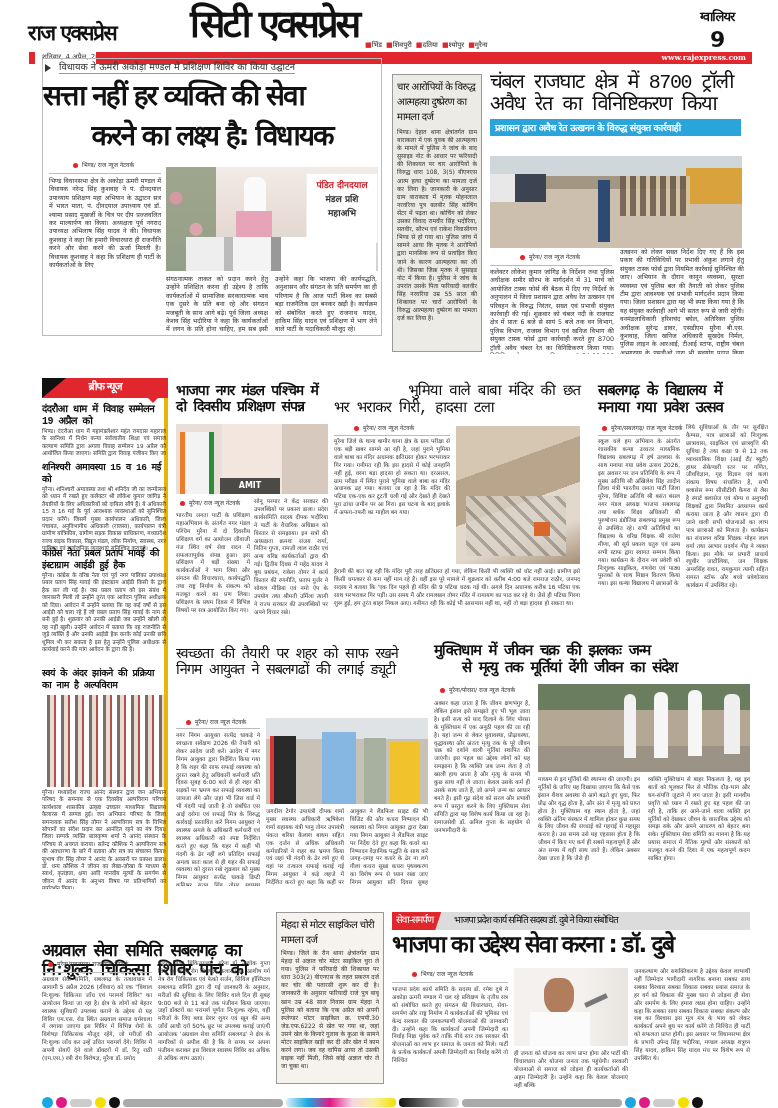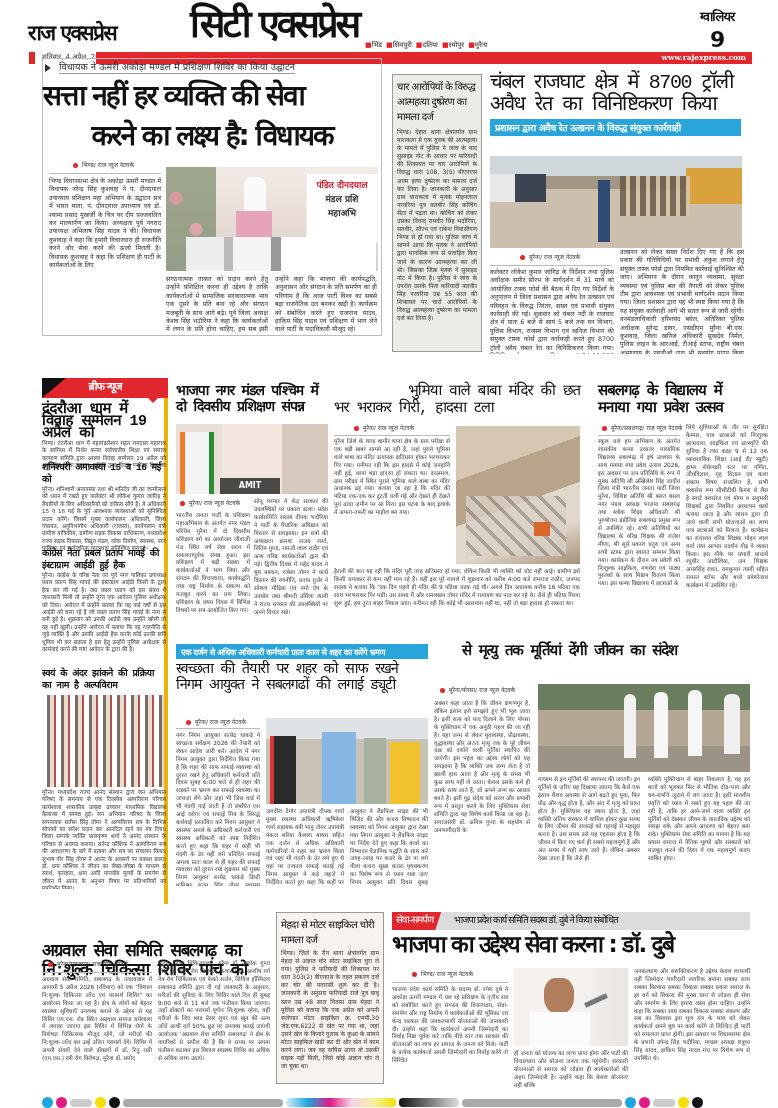--- a/index.html
+++ b/index.html
@@ -91,21 +91,21 @@
   <div class="col-text body-text" style="left:130px;top:176px;width:124px;height:106px;">उत्खनन को लेकर सख्त निर्देश दिए गए हैं कि इस प्रकार की गतिविधियों पर प्रभावी अंकुश लगाने हेतु संयुक्त टास्क फोर्स द्वारा नियमित कार्रवाई सुनिश्चित की जाए। अभियान के दौरान कानून व्यवस्था, सुरक्षा व्यवस्था एवं पुलिस बल की तैनाती को लेकर पुलिस टीम द्वारा आवश्यक एवं प्रभावी मार्गदर्शन प्रदान किया गया। जिला प्रशासन द्वारा यह भी स्पष्ट किया गया है कि यह संयुक्त कार्रवाही आगे भी सतत रूप से जारी रहेगी। वनमंडलाधिकारी हरिशचंद बघेल, अतिरिक्त पुलिस अधीक्षक सुरेन्द्र डावर, एसडीएम मुरैना बी.एस. कुशवाह, जिला खनिज अधिकारी सुखदेव निर्मल, पुलिस लाइन के आरआई, टीआई स्टाफ, राष्ट्रीय चंबल अभ्यारण्य के एसडीओ द्वारा भी सहयोग प्रदान किया गया। रेत विनिष्टिकरण की प्रक्रिया में 4 जेसीबी मशीन और 02 लोडर मशीनों का उपयोग किया गया।</div>
 </div>
 
 <div class="abs" style="left:42px;top:378px;width:126px;height:526px;border-right:4px solid #eab308;">
   <div class="abs" style="left:0;top:0;width:126px;height:20px;background:#e1262d;">
     <div class="abs" style="left:0;top:0;width:0;height:0;border-top:20px solid #111;border-right:24px solid transparent;"></div>
     <div class="abs hl" style="left:0;top:3px;width:126px;text-align:center;color:#fff;font-size:11px;">ब्रीफ न्यूज</div>
     <div class="abs" style="right:10px;top:20px;width:0;height:0;border-left:5px solid transparent;border-right:5px solid transparent;border-top:5px solid #e1262d;"></div>
   </div>
   <div class="abs" style="left:0;top:26px;width:124px;">
-    <div class="hl-thin" style="font-size:15px;font-weight:bold;letter-spacing:-0.5px;line-height:12px;">दंदरौआ धाम में विवाह सम्मेलन 19 अप्रैल को</div>
+    <div class="hl-thin" style="font-size:10px;font-weight:bold;letter-spacing:-0.5px;line-height:12px;">दंदरौआ धाम में विवाह सम्मेलन 19 अप्रैल को</div>
     <div class="body-text" style="font-size:5.6px;line-height:7.4px;height:30px;overflow:hidden;">भिण्ड। दंदरौआ धाम में महामंडलेश्वर महंत रामदास महाराज के सानिध्य में निर्धन कन्या सर्वजातीय शिक्षा एवं समाज कल्याण समिति द्वारा अगला विवाह सम्मेलन 19 अप्रैल को आयोजित किया जाएगा। समिति द्वारा विवाह पंजीयन किए जा रहे हैं।</div>
   </div>
   <div class="abs" style="left:0;top:84px;width:124px;">
     <div class="hl-thin" style="font-size:9.5px;font-weight:bold;letter-spacing:-0.5px;line-height:12px;">शनिश्चरी अमावस्या 15 व 16 मई को</div>
     <div class="body-text" style="font-size:5.6px;line-height:7.4px;height:66px;overflow:hidden;">मुरैना। शनिश्चरी अमावस्या तथा श्री शनिदेव जी का जन्मोत्सव को ध्यान में रखते हुए कलेक्टर श्री लोकेश कुमार जांगिड़ ने तैयारियों के लिए अधिकारियों को दायित्व सौंपे हैं। ये अधिकारी 15 व 16 मई के पूर्व आवश्यक व्यवस्थाओं को सुनिश्चित प्रदान करेंगे। जिसमें मुख्य कार्यपालन अधिकारी, जिला पंचायत, अनुविभागीय अधिकारी (राजस्व), कार्यपालन यंत्री ग्रामीण यांत्रिकीय, ग्रामीण सड़क विकास प्राधिकरण, मध्यप्रदेश राज्य सड़क विकास, विद्युत मंडल, लोक निर्माण, स्वास्थ्य, नगर पालिका एवं सार्वजनिक व्यवस्थाएं सुनिश्चित कराएंगे।</div>
   </div>
   <div class="abs" style="left:0;top:170px;width:124px;">
     <div class="hl-thin" style="font-size:9.5px;font-weight:bold;letter-spacing:-0.5px;line-height:12px;">कांग्रेस नेता प्रबल प्रताप मावई की इंस्टाग्राम आईडी हुई हैक</div>
     <div class="body-text" style="font-size:5.6px;line-height:7.4px;height:90px;overflow:hidden;">मुरैना। कांग्रेस के वरिष्ठ नेता एवं पूर्व नगर पालिका उपाध्यक्ष प्रबल प्रताप सिंह मावई की इंस्टाग्राम आईडी किसी के द्वारा हैक कर ली गई है। जब प्रबल प्रताप को इस संबंध में जानकारी मिली तो उन्होंने तुरंत एक आवेदन पुलिस अधीक्षक को दिया। आवेदन में उन्होंने बताया कि वह कई वर्षों से इस आईडी को चला रहे हैं जो प्रबल प्रताप सिंह मावई के नाम से बनी हुई है। शुक्रवार को उनकी आईडी जब उन्होंने खोली तो वह नहीं खुली। उन्होंने आवेदन में बताया कि वह राजनीति से जुड़े व्यक्ति हैं और उनकी आईडी हैक करके कोई उनकी छवि धूमिल भी कर सकता है इस हेतु उन्होंने पुलिस अधीक्षक से कार्यवाई करने की मांग आवेदन के द्वारा की है।</div>
   </div>
@@ -153,40 +153,40 @@
   <div class="abs byline" style="left:4px;top:40px;">
       <span class="dot"></span>
       <span>मुरैना/सबलगढ़/ राज न्यूज नेटवर्क</span>
     </div>
   <div class="rule" style="left:0;top:51px;width:82px;height:1px;"></div>
   <div class="col-text body-text" style="left:0;top:54px;width:82px;height:202px;font-size:5.8px;line-height:7.9px;">स्कूल चले हम अभियान के अंतर्गत शासकीय कन्या उच्चतर माध्यमिक विद्यालय सबलगढ़ में हर्ष उल्लास के साथ मनाया गया प्रवेश उत्सव 2026, इस अवसर पर जन प्रतिनिधि के रूप में मुख्य अतिथि श्री अखिलेश सिंह जादौन जिला मंत्री भारतीय जनता पार्टी जिला मुरैना, विशिष्ट अतिथि श्री बसंत बंसल नगर मंडल अध्यक्ष भाजपा सबलगढ़ तथा ब्लॉक शिक्षा अधिकारी श्री पुरुषोत्तम डंडौतिया सबलगढ़ प्रमुख रूप से उपस्थित रहे। सभी अतिथियों का विद्यालय के वरिष्ठ शिक्षक श्री राजेश मीणा, श्री सूर्य प्रकाश चतुरु एवं अन्य सभी स्टाफ द्वारा स्वागत सम्मान किया गया। कार्यक्रम के दौरान नव प्रवेशी को निःशुल्क साइकिल, गणवेश एवं पाठ्य पुस्तकों के साथ मिष्ठान वितरण किया गया। इस कन्या विद्यालय में छात्राओं के</div>
   <div class="col-text body-text" style="left:88px;top:40px;width:82px;height:216px;font-size:5.8px;line-height:7.9px;">लिये सुविधाओं के तौर पर सुरक्षित कैम्पस, पात्र छात्राओं को निःशुल्क छात्रावास, साइकिल एवं छात्रवृत्ति की सुविधा है तथा कक्षा 9 से 12 तक व्यावसायिक शिक्षा (आई टी/ ब्यूटी) हायर सेकेण्डरी स्तर पर गणित, जीवविज्ञान, गृह विज्ञान एवं कला संकाय विषय संचालित है, सभी क्लासेस रूम सीसीटीवी कैमरा से लैस है स्मार्ट क्लासेज एवं योग्य व अनुभवी शिक्षकों द्वारा नियमित अध्यापन कार्य कराया जाता है और शासन द्वारा दी जाने वाली सभी योजनाओं का लाभ पात्र छात्राओं को मिलता है। कार्यक्रम का संचालन वरिष्ठ शिक्षक मोहन लाल वर्मा तथा आभार प्रदर्शन गौड़ ने व्यक्त किया। इस मौके पर प्रभारी प्राचार्य रघुवीर जाटौलिया, जन शिक्षक अमरसिंह रावत, रामकुमार त्यागी सहित समस्त स्टॉफ और बच्चे प्रवेशोत्सव कार्यक्रम में उपस्थित रहे।</div>
 </div>
 
 <div class="abs" style="left:176px;top:644px;width:252px;height:242px;">
-  <div class="bluebar" style="width:252px;font-size:8.2px;">एक दर्जन से अधिक अधिकारी कर्मचारी प्रातः काल से शहर का करेंगे भ्रमण</div>
   <div class="hl-thin" style="font-size:14.5px;white-space:nowrap;letter-spacing:-1.1px;margin-top:2px;">स्वच्छता की तैयारी पर शहर को साफ रखने</div>
   <div class="hl-thin" style="font-size:14.5px;white-space:nowrap;letter-spacing:-1.1px;">निगम आयुक्त ने सबलगढों की लगाई ड्यूटी</div>
   <div class="abs byline" style="left:10px;top:74px;">
       <span class="dot"></span>
       <span>मुरैना/ राज न्यूज नेटवर्क</span>
     </div>
   <div class="rule" style="left:0;top:84px;width:84px;height:1px;"></div>
   <div class="col-text body-text" style="left:0;top:88px;width:84px;height:154px;font-size:5.8px;line-height:7.9px;">नगर निगम आयुक्त सत्येंद्र धाकड़े ने स्वच्छता सर्वेक्षण 2026 की तैयारी को लेकर आदेश जारी करें। आदेश में नगर निगम आयुक्त द्वारा निर्देशित किया गया है कि शहर की साफ सफाई व्यवस्था को दुरस्त रखने हेतु अधिकारी कर्मचारी प्रति दिवस सुबह 6:00 बजे से ही शहर की सड़कों पर भ्रमण कर सफाई व्यवस्था का जायजा लेंगे और जहां भी जिस वार्ड में भी गंदगी पाई जाती है तो संबंधित एस आई दरोगा एवं सफाई मित्र के विरुद्ध कार्रवाई प्रस्तावित करें निगम आयुक्त ने स्वास्थ्य अमले के अधिकारी कर्मचारी एवं स्वास्थ्य अधिकारी को स्पष्ट निर्देशित करते हुए कहा कि शहर में कहीं भी गंदगी के ढेर नहीं लगे प्रतिदिन सफाई अमला प्रातः काल से ही शहर की सफाई व्यवस्था को दुरस्त रखे शुक्रवार को मुख्य निगम आयुक्त सत्येंद्र धाकड़े डिप्टी कमिश्नर सतन सिंह तोमर स्वास्थ्य अधिकारी</div>
   <div class="photo" style="left:90px;top:74px;width:162px;height:86px;background:linear-gradient(180deg,#dfe3e6 0 25%,#c8c1b6 25%);">
     <div class="abs" style="left:4px;top:18px;width:26px;height:68px;background:#2a2a2a;border-left:4px solid #d33;"></div>
     <div class="abs" style="left:56px;top:14px;width:34px;height:72px;background:#86b7e3;"></div>
     <div class="abs" style="left:98px;top:20px;width:22px;height:66px;background:#a8b0a0;"></div>
     <div class="abs" style="left:124px;top:24px;width:30px;height:62px;background:#f2c22c;"></div>
   </div>
   <div class="col-text body-text" style="left:90px;top:164px;width:78px;height:78px;font-size:5.8px;line-height:7.9px;">जगदीश टैगोर उपायंत्री दीपक शर्मा मुख्य स्वास्थ्य अधिकारी ऋषिकेश शर्मा सहायक यंत्री भानु तोमर उपायंत्री पंकज बरिया कैलाश बाथम सहित एक दर्जन से अधिक अधिकारी कर्मचारियों ने शहर का भ्रमण किया एवं जहां भी गंदगी के ढेर लगे हुए थे वहां पर तत्काल सफाई कराई गई निगम आयुक्त ने कड़े लहजे में निर्देशित करते हुए कहा कि कहीं पर भी गंदगी के ढेर न लगे प्रति दिवस शहर की साफ सफाई व्यवस्था दुरस्त रहे निगम</div>
   <div class="col-text body-text" style="left:174px;top:164px;width:78px;height:78px;font-size:5.8px;line-height:7.9px;">आयुक्त ने लैंडफिल साइट की भी विजिट की और कचरा निष्पादन की व्यवस्था को निगम आयुक्त द्वारा देखा गया निगम आयुक्त ने लैंडफिल साइट पर निर्देश देते हुए कहा कि कचरे का निष्पादन वैज्ञानिक पद्धति के साथ करें जगह-जगह पर कचरे के ढेर ना लगे गीला कचरा सूखा कचरा पृथक्करण का विशेष रूप से ध्यान रखा जाए निगम आयुक्त प्रति दिवस सुबह 6:00 बजे से शहर की सफाई व्यवस्था को देखने शहर के भ्रमण पर निकलेंगे।</div>
 </div>
 
 <div class="abs" style="left:434px;top:644px;width:322px;height:242px;">
+  <div class="hl-thin" style="font-size:15px;font-weight:bold;white-space:nowrap;letter-spacing:-1.2px;">मुक्तिधाम में जीवन चक्र की झलकः जन्म</div>
   <div class="hl-thin" style="font-size:15px;font-weight:bold;white-space:nowrap;letter-spacing:-1.2px;margin-left:28px;">से मृत्यु तक मूर्तियां देंगी जीवन का संदेश</div>
   <div class="abs byline" style="left:6px;top:42px;">
       <span class="dot"></span>
       <span>मुरैना/पोरसा/ राज न्यूज नेटवर्क</span>
     </div>
   <div class="col-text body-text" style="left:0;top:56px;width:96px;height:186px;font-size:5.8px;line-height:7.9px;">अक्सर कहा जाता है कि जीवन क्षणभंगुर है, लेकिन इंसान इसे समझते हुए भी भूल जाता है। इसी सत्य को याद दिलाने के लिए पोरसा के मुक्तिधाम में एक अनूठी पहल की जा रही है। यहां जन्म से लेकर युवावस्था, प्रौढ़ावस्था, वृद्धावस्था और अंततः मृत्यु तक के पूरे जीवन चक्र को दर्शाने वाली मूर्तियां स्थापित की जाएंगी। इस पहल का उद्देश्य लोगों को यह समझाना है कि व्यक्ति जब जन्म लेता है तो खाली हाथ आता है और मृत्यु के समय भी कुछ साथ नहीं ले जाता। केवल उसके कर्म ही उसके साथ जाते हैं, जो अपने जन्म का आधार बनते हैं। इसी गूढ़ संदेश को सरल और प्रभावी रूप में प्रस्तुत करने के लिए मुक्तिधाम सेवा समिति द्वारा यह विशेष कार्य किया जा रहा है। समाजसेवी डॉ. अनिल गुप्ता के सहयोग से जनभागीदारी के</div>
   <div class="photo" style="left:104px;top:40px;width:212px;height:88px;background:linear-gradient(180deg,#6b7d5f 0 30%,#b4a894 30% 70%,#9b9486 70%);">
     <div class="abs" style="left:86px;top:10px;width:12px;height:64px;background:#f2f2f2;border-radius:6px 6px 0 0;"></div>
     <div class="abs" style="left:116px;top:8px;width:14px;height:66px;background:#f6f6f6;border-radius:6px 6px 0 0;"></div>
     <div class="abs" style="left:150px;top:6px;width:14px;height:66px;background:#f6f6f6;border-radius:6px 6px 0 0;"></div>

